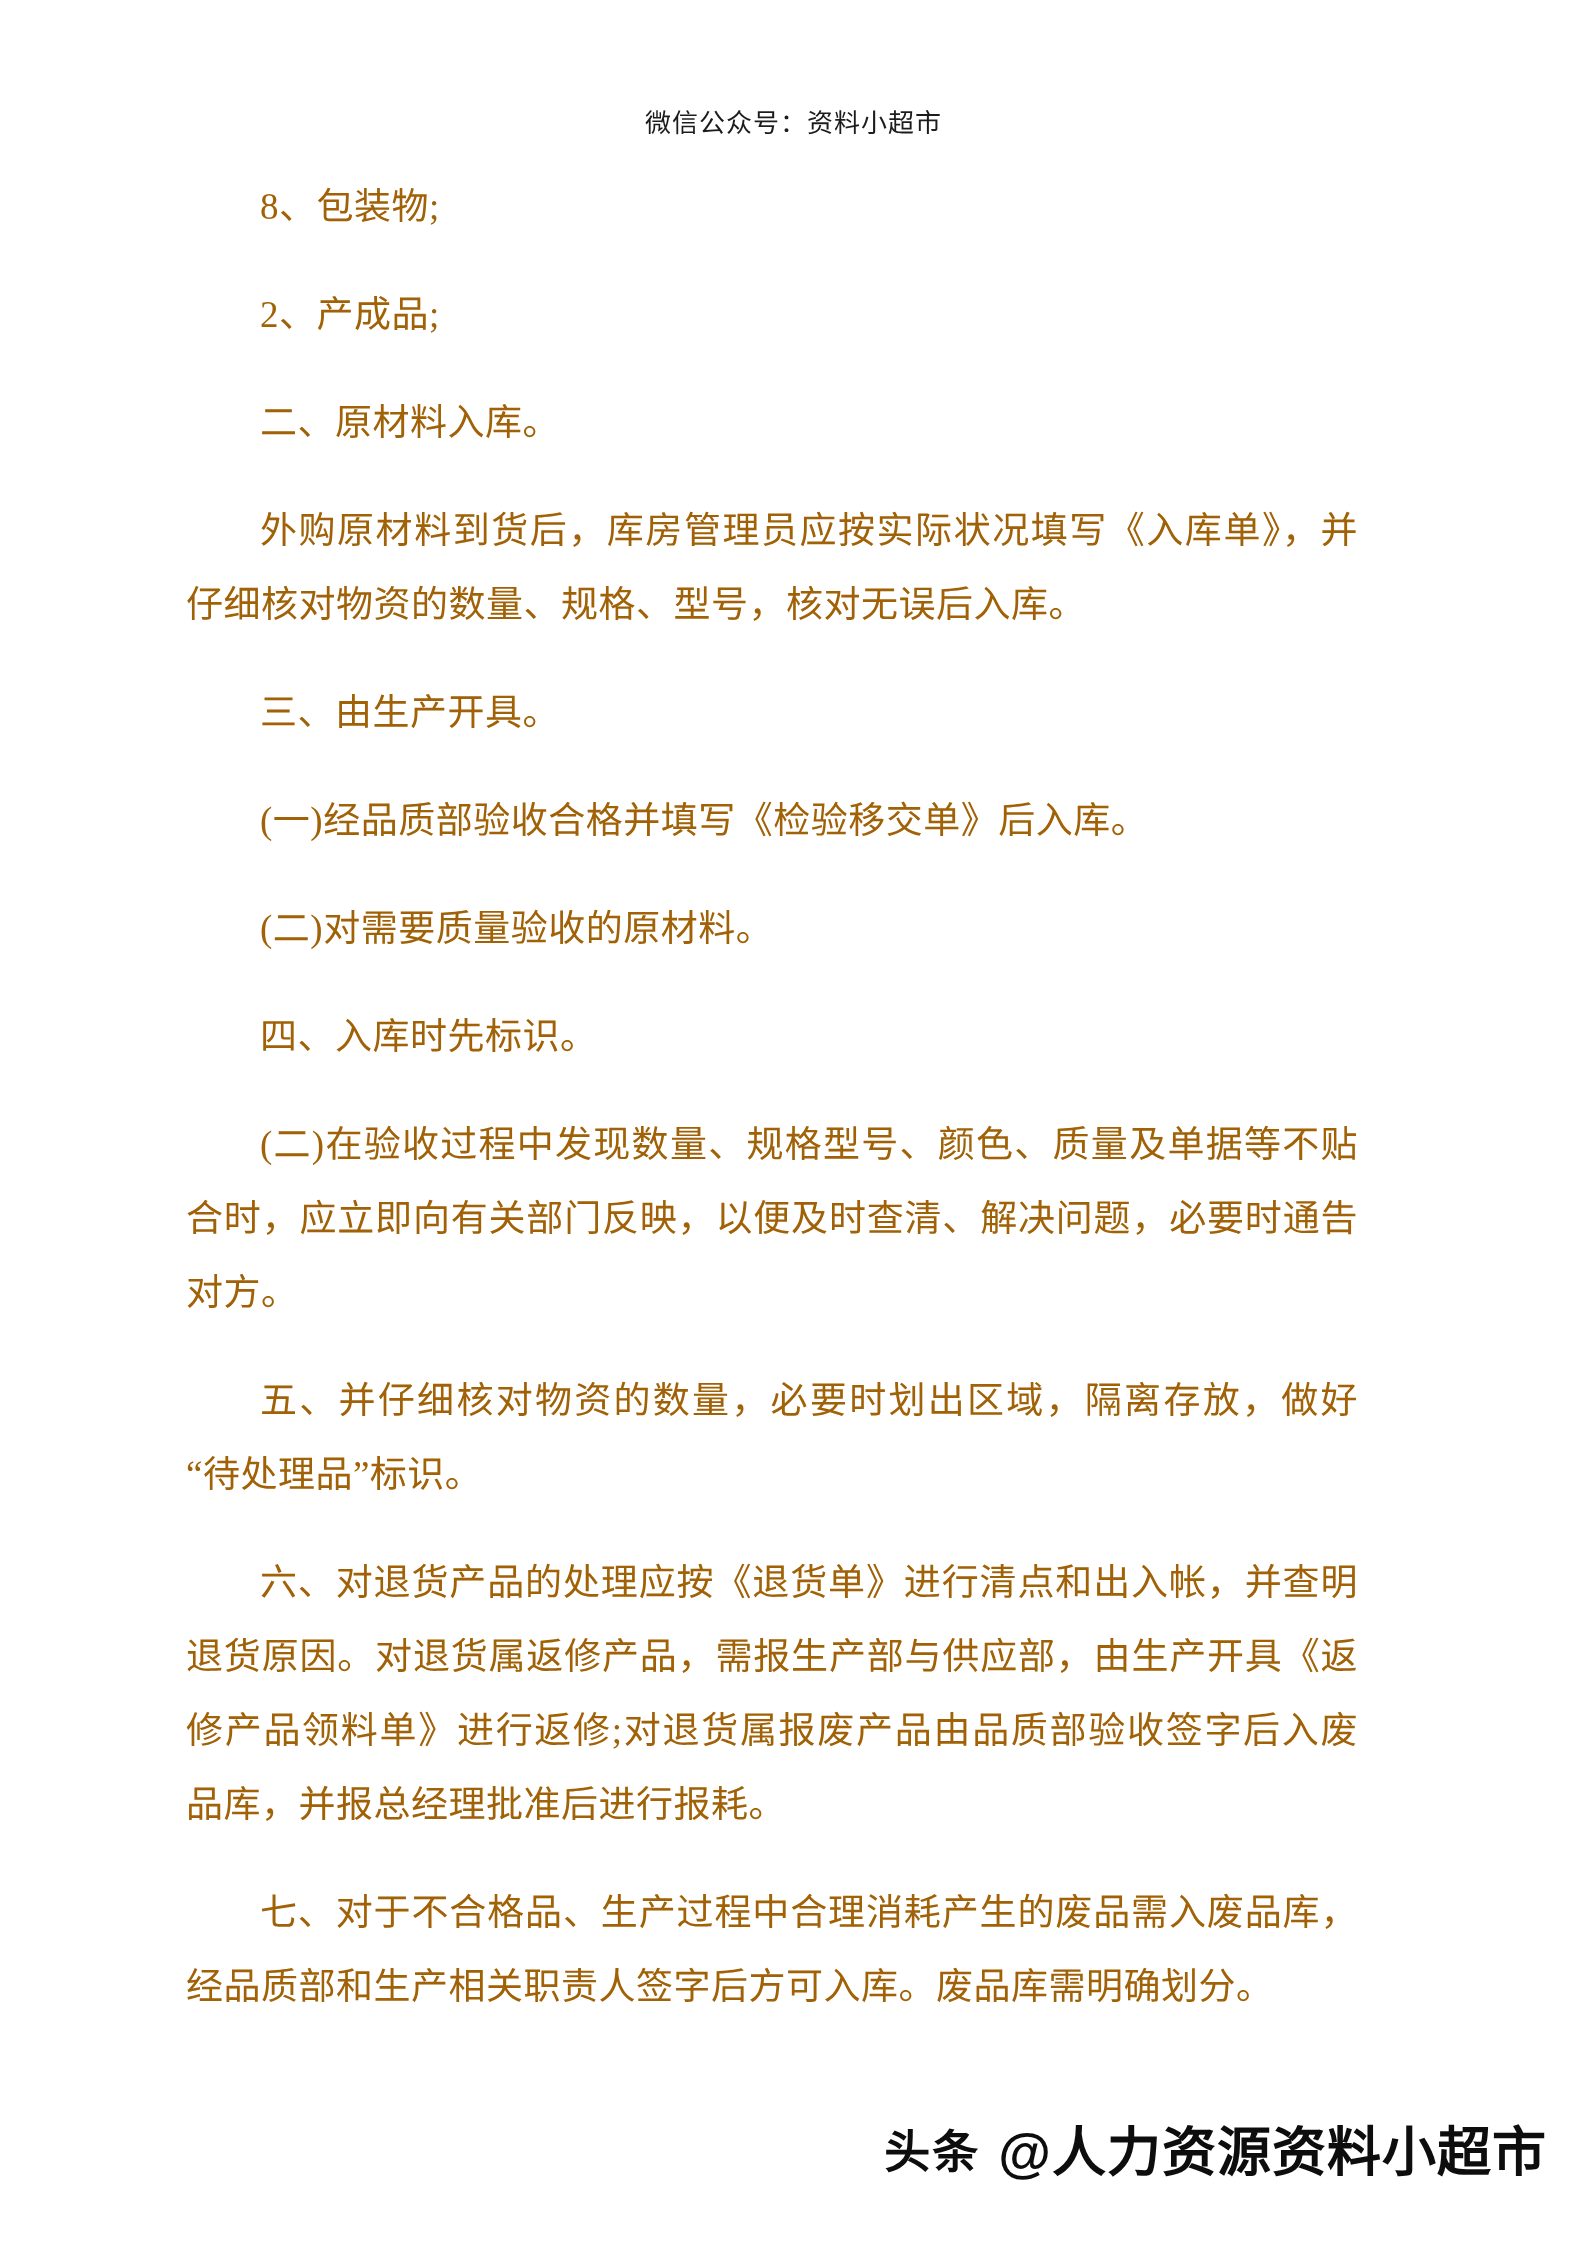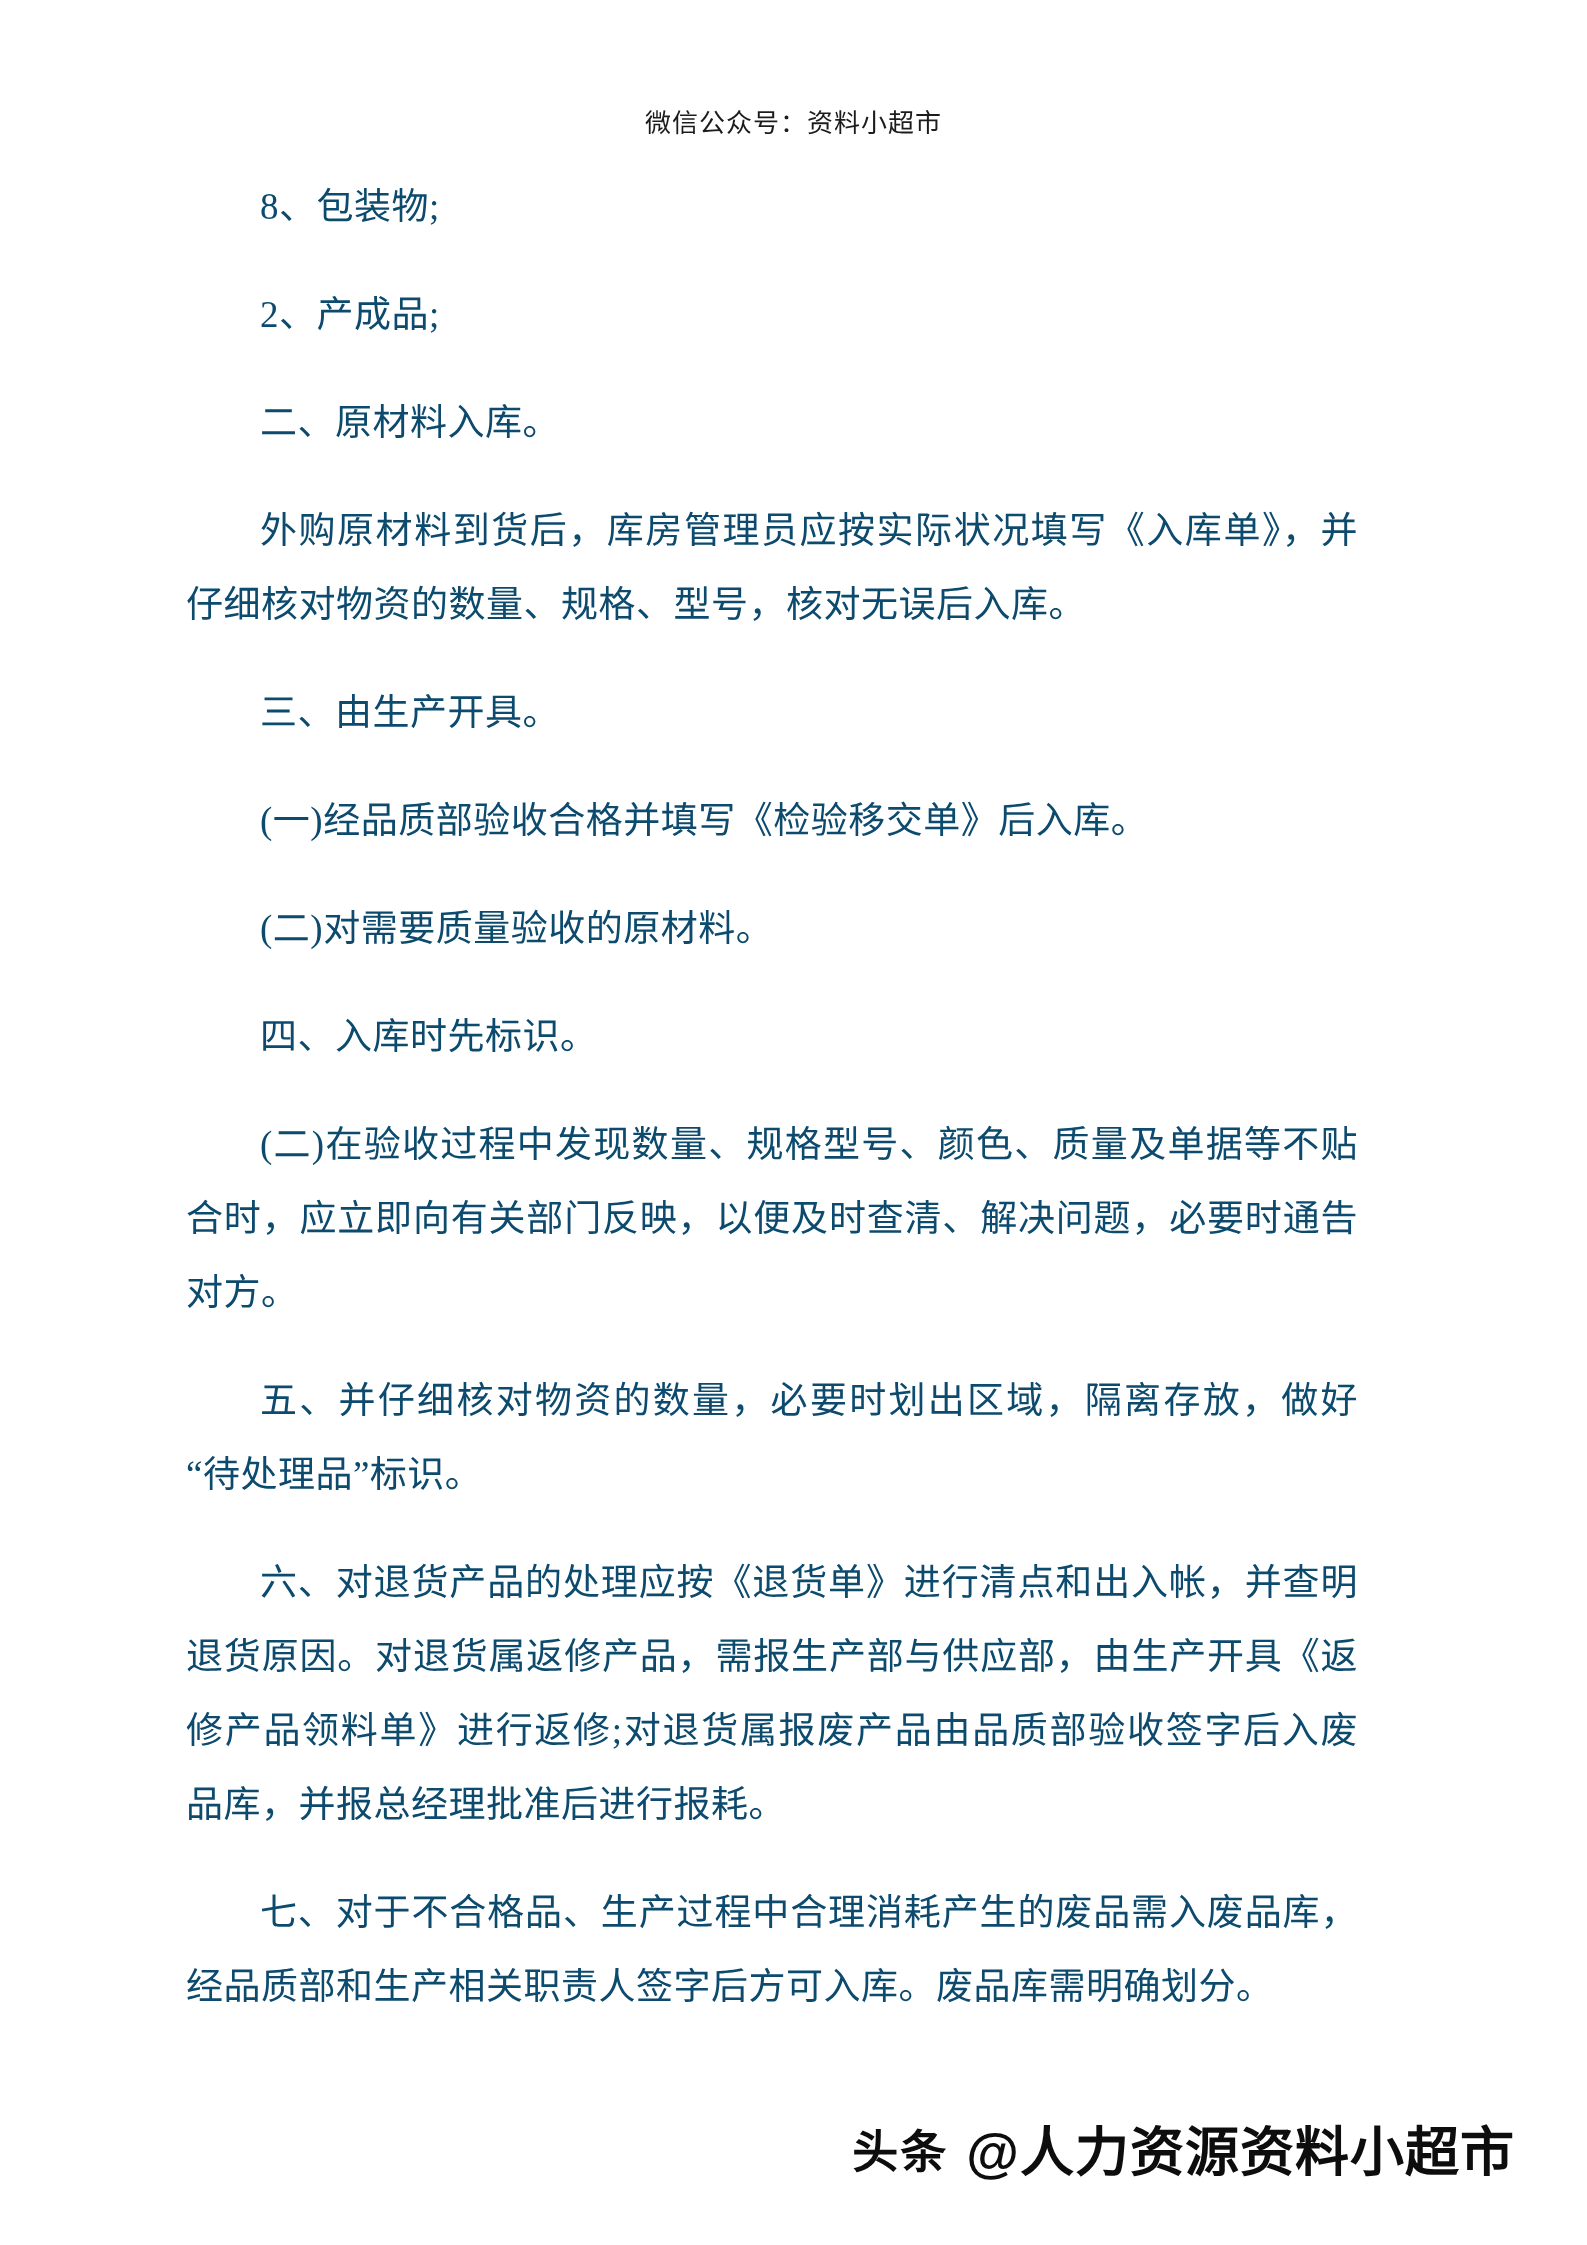--- a/index.html
+++ b/index.html
@@ -43,41 +43,41 @@
     position: absolute;
     top: 170px;
     left: 186px;
     width: 1172px;
   }
 
   .para {
     font-size: 37px;
     line-height: 74px;
     letter-spacing: 0.5px;
-    color: #0c4a6e;
+    color: #a16207;
     margin: 0 0 34px 0;
     text-align: justify;
     text-justify: inter-ideograph;
     white-space: pre-wrap;
   }
 
   .para.indent {
     text-indent: 2em;
   }
 
   
   .doc-footer {
     position: absolute;
     left: 0;
     right: 0;
     bottom: 58px;
     display: flex;
     justify-content: flex-end;
     align-items: flex-start;
-    padding-right: 72px;
+    padding-right: 40px;
     box-sizing: border-box;
   }
 
   .footer-brand {
     display: flex;
     align-items: center;
     gap: 18px;
   }
 
   .footer-logo {

